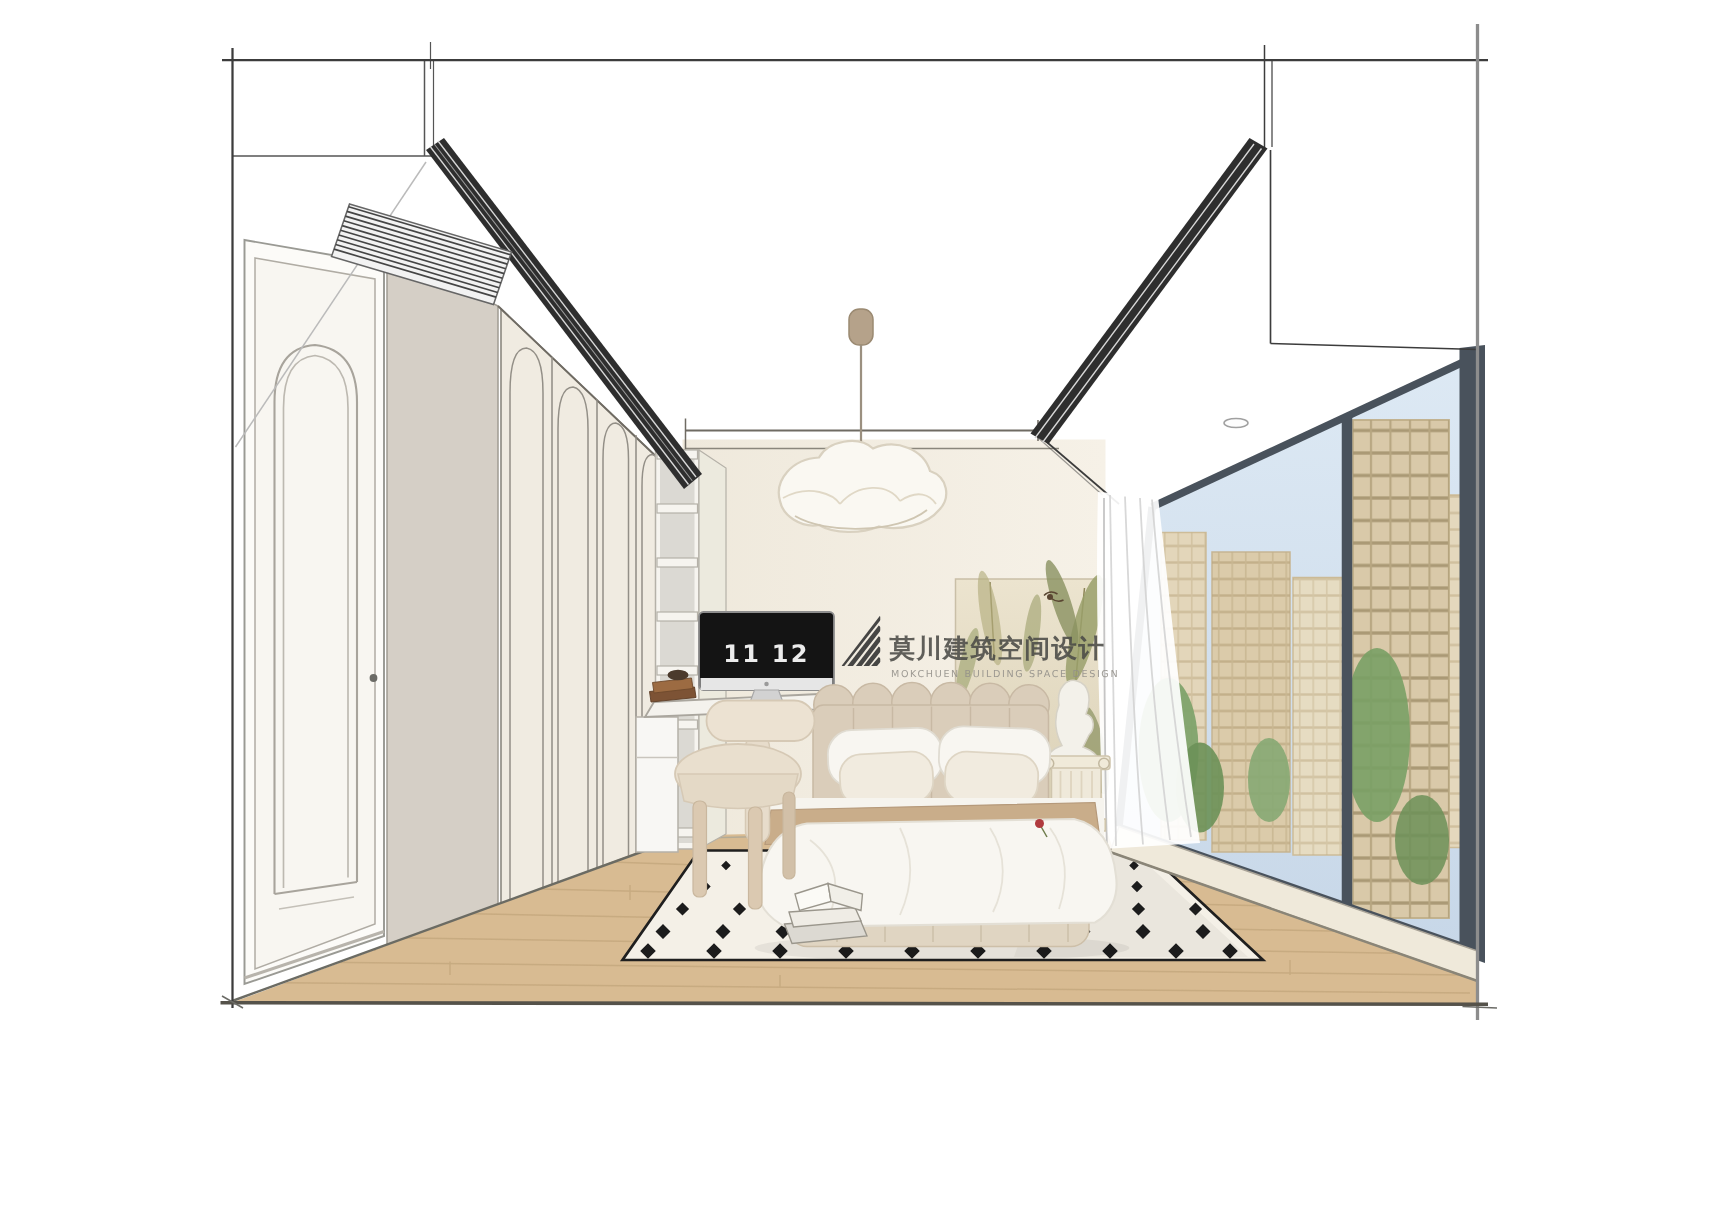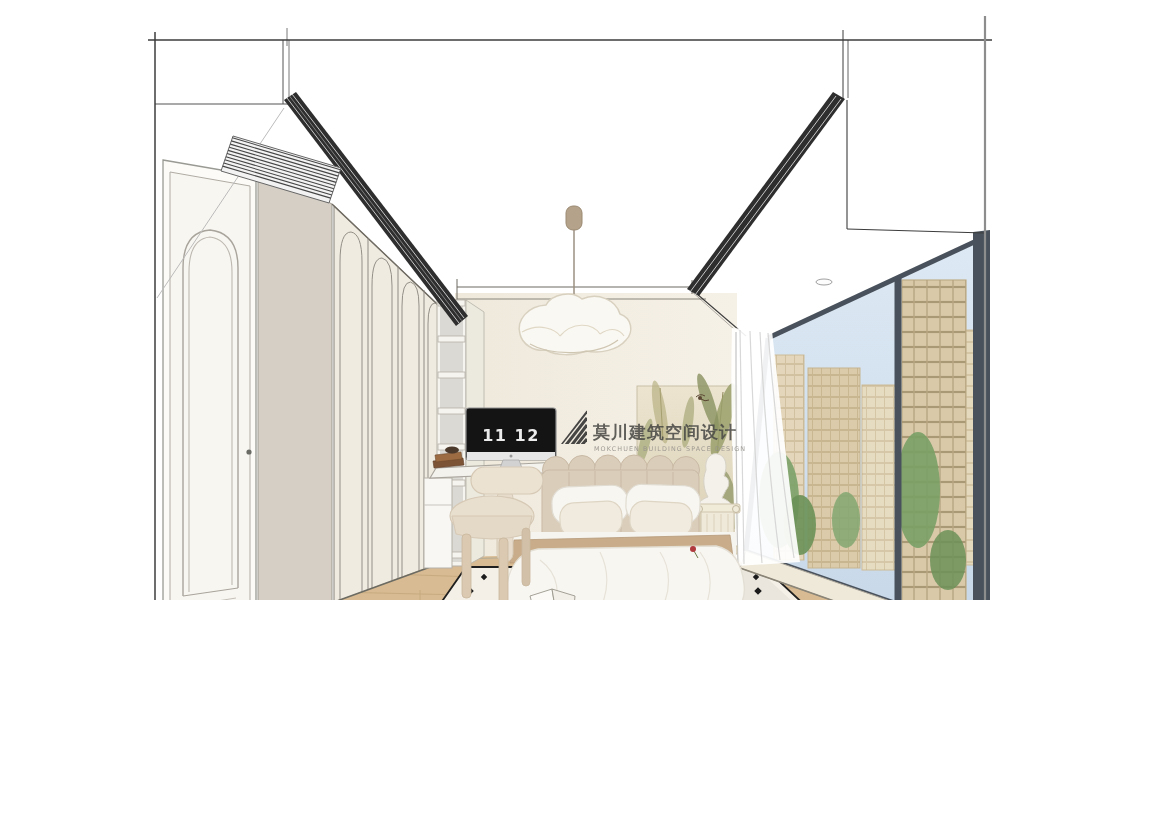--- a/index.html
+++ b/index.html
@@ -1,16 +1,16 @@
 <!DOCTYPE html>
 <html><head>
 <meta charset="utf-8">
 <style>
   html,body{margin:0;padding:0;background:#ffffff;}
-  .stage{position:relative;width:1150px;height:600px;margin:0 auto;background:#ffffff;overflow:hidden;
+  .stage{position:relative;width:1150px;height:813px;margin:0 auto;background:#ffffff;overflow:hidden;
          font-family:"DejaVu Sans","Liberation Sans",sans-serif;}
   .stage svg{position:absolute;inset:0;display:block;}
   text{font-family:"DejaVu Sans","Liberation Sans",sans-serif;}
 </style>
 </head>
 <body>
 
 <div class="stage">
 <svg viewBox="0 0 1150 813" width="1150" height="813">
   <defs>

